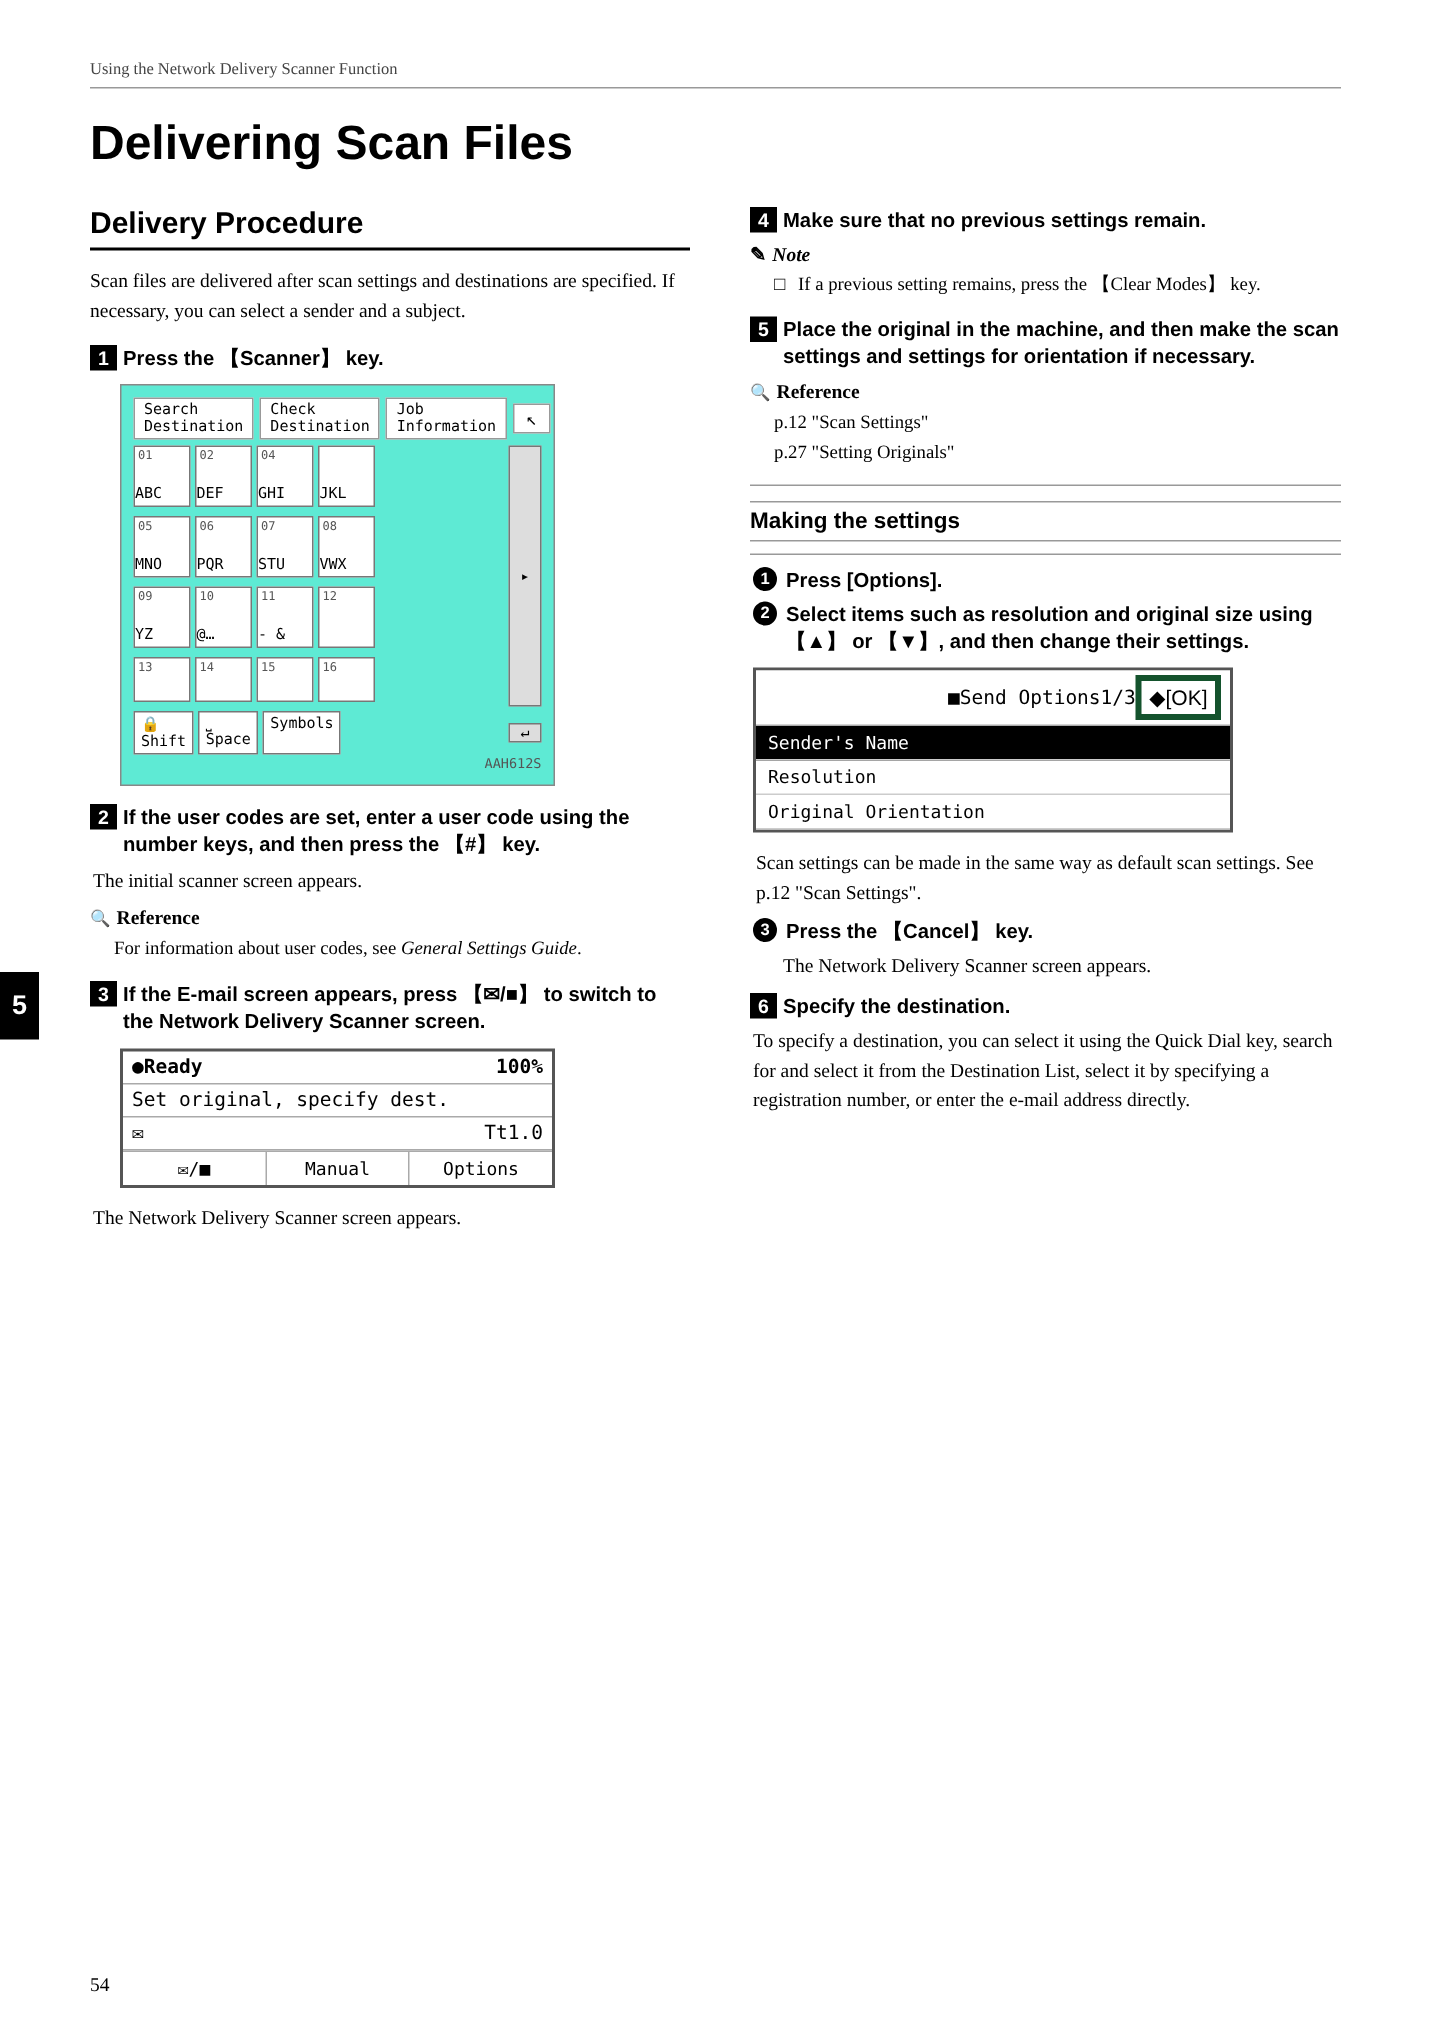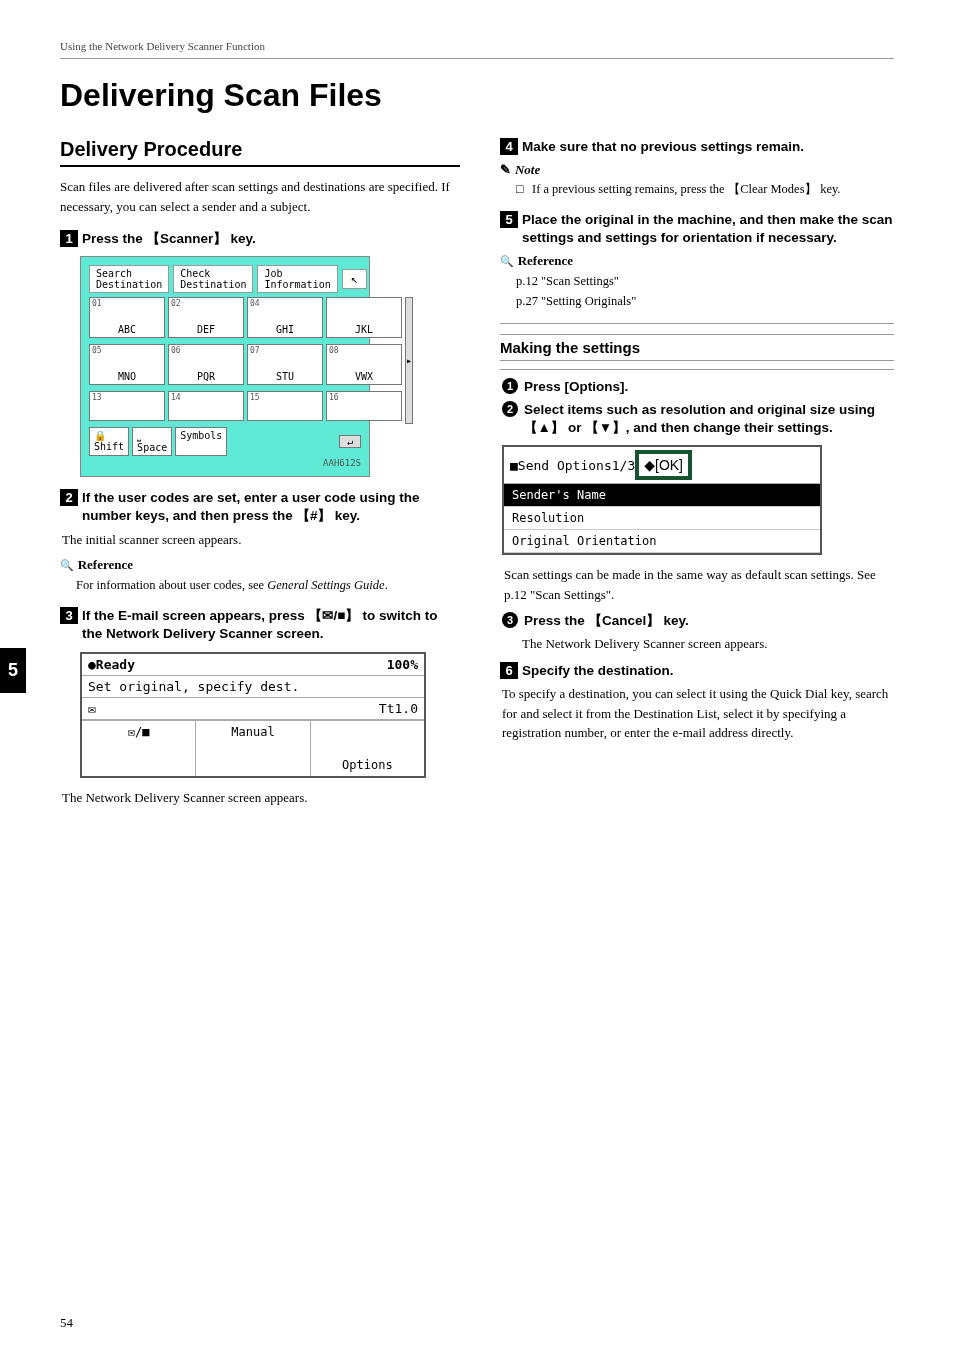--- a/index.html
+++ b/index.html
@@ -175,22 +175,21 @@
     }
     .sk-row {
       display: flex;
       gap: 3px;
       margin-bottom: 3px;
     }
     .sk-key {
       border: 1px solid #777;
       background: #fff;
       padding: 2px 0;
-      width: 76px;
-      text-align: center;
+      width: 38px;
       font-size: 10px;
       font-family: monospace;
       position: relative;
     }
     .sk-key-num {
       font-size: 8px;
       color: #555;
       position: absolute;
       top: 1px;
       left: 2px;
@@ -222,21 +221,21 @@
     }
     .sk-caption {
       font-size: 9px;
       color: #555;
       text-align: right;
       margin-top: 2px;
     }
     
     .ready-screen {
       border: 2px solid #555;
-      width: 346px;
+      width: 290px;
       margin: 8px 0 10px 20px;
       font-family: monospace;
       font-size: 13px;
       background: #fff;
     }
     .rs-row {
       padding: 3px 6px;
       border-bottom: 1px solid #aaa;
     }
     .rs-row-top {
@@ -258,33 +257,33 @@
       border-top: 1px solid #aaa;
     }
     .rs-btn {
       flex: 1;
       text-align: center;
       padding: 4px 2px;
       border-right: 1px solid #aaa;
       font-size: 12px;
       font-family: monospace;
     }
-    .rs-btn:last-child { border-right: none; margin-top: 33px; }
+    .rs-btn:last-child { border-right: none; }
     
     .send-options {
       border: 2px solid #555;
       width: 320px;
       margin: 8px 0 10px 0;
       font-family: monospace;
       font-size: 13px;
       background: #fff;
     }
     .so-header {
       display: flex;
-      justify-content: flex-start;
+      justify-content: flex-end;
       align-items: center;
       padding: 3px 6px;
       background: #fff;
       border-bottom: 1px solid #aaa;
     }
     .so-item {
       padding: 4px 8px;
       border-bottom: 1px solid #ccc;
       font-size: 12px;
       font-family: monospace;
@@ -413,20 +412,38 @@
                     <span class="sk-key-num">06</span>
                     <span class="sk-key-label">PQR</span>
                   </div>
                 <div class="sk-key">
                     <span class="sk-key-num">07</span>
                     <span class="sk-key-label">STU</span>
                   </div>
                 <div class="sk-key">
                     <span class="sk-key-num">08</span>
                     <span class="sk-key-label">VWX</span>
+                  </div>
+              </div>
+              <div class="sk-row">
+                <div class="sk-key">
+                    <span class="sk-key-num">09</span>
+                    <span class="sk-key-label">YZ</span>
+                  </div>
+                <div class="sk-key">
+                    <span class="sk-key-num">10</span>
+                    <span class="sk-key-label">@…</span>
+                  </div>
+                <div class="sk-key">
+                    <span class="sk-key-num">11</span>
+                    <span class="sk-key-label">- &amp;</span>
+                  </div>
+                <div class="sk-key">
+                    <span class="sk-key-num">12</span>
+                    <span class="sk-key-label"></span>
                   </div>
               </div>
               <div class="sk-row">
                 <div class="sk-key">
                     <span class="sk-key-num">13</span>
                     <span class="sk-key-label"></span>
                   </div>
                 <div class="sk-key">
                     <span class="sk-key-num">14</span>
                     <span class="sk-key-label"></span>

